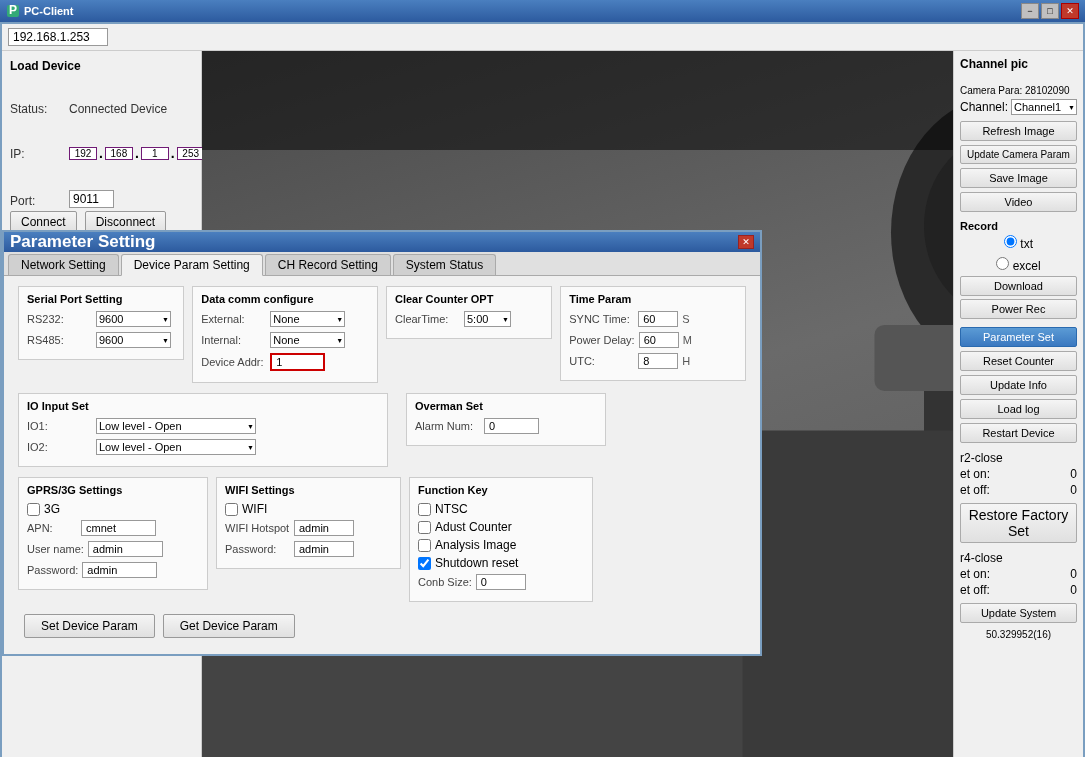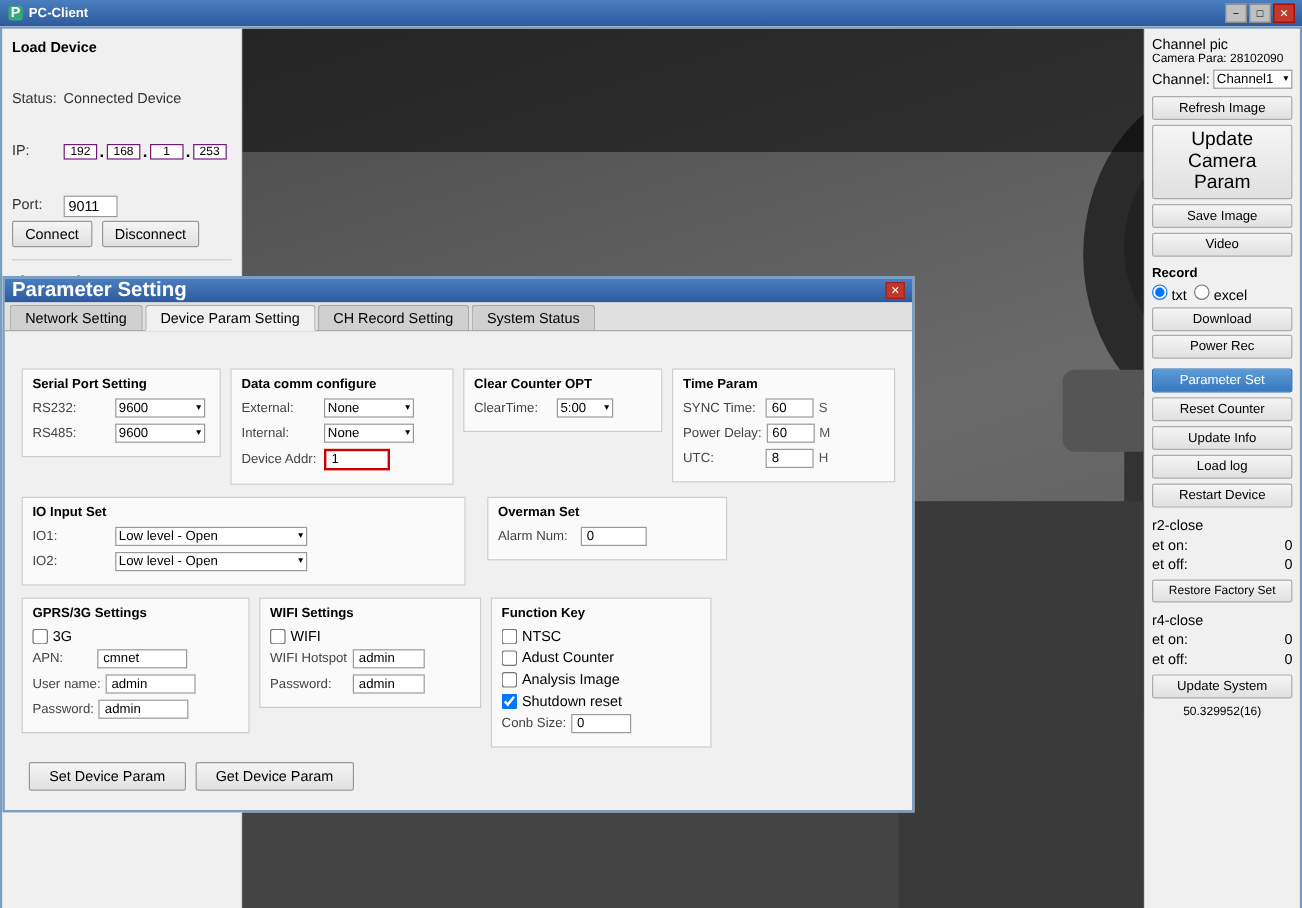--- a/index.html
+++ b/index.html
@@ -63,21 +63,21 @@
       flex-shrink: 0;
       padding: 8px;
       background: #f0f0f0;
       border-right: 1px solid #ccc;
       display: flex;
       flex-direction: column;
       gap: 6px;
     }
 
     .section-label { font-weight: bold; font-size: 12px; margin-bottom: 2px; }
-    .field-row { display: flex; align-items: flex-start; gap: 3px; margin-bottom: 3px; margin-top: 29px; }
+    .field-row { display: flex; align-items: flex-end; gap: 19px; margin-bottom: 3px; margin-top: 29px; }
     .field-label { color: #333; min-width: 40px; }
     .field-value { color: #333; }
 
     .ip-row { display: flex; align-items: center; gap: 2px; }
     .ip-box {
       border: 1px solid #701a75;
       background: white;
       padding: 0 3px;
       width: 28px;
       font-size: 10px;
@@ -144,21 +144,21 @@
       width: 100%;
     }
     .right-btn-blue {
       background: linear-gradient(to bottom, #5b9bd5, #3a78c0);
       color: white;
       border: 1px solid #2a6aaf;
     }
 
     .record-section { margin-top: 4px; }
     .record-label { font-weight: bold; font-size: 11px; }
-    .radio-row { display: flex; align-items: center; gap: 6px; font-size: 11px; margin: 3px 0; }
+    .radio-row { display: flex; align-items: center; gap: 6px; font-size: 11px; margin: 3px 0; flex-direction: column; }
 
     .right-panel-data { margin-top: 4px; font-size: 10px; }
     .data-row { display: flex; justify-content: space-between; margin-bottom: 2px; text-align: right; }
     .dialog {
       position: absolute;
       top: 230px;
       left: 2px;
       width: 760px;
       background: #f0f0f0;
       border: 2px solid #7a9ec0;
@@ -263,21 +263,20 @@
       display: flex;
       gap: 8px;
       padding: 6px 10px;
     }
 
     
     .four-cols {
       display: flex;
       gap: 8px;
       padding: 0 4px;
-      margin-top: 21px;
     }
     .col-serial { width: 170px; }
     .col-data { width: 190px; }
     .col-counter { width: 170px; }
     .col-time { width: 190px; }
 
     .section-box {
       border: 1px solid #ccc;
       padding: 6px 8px;
       margin-bottom: 6px;
@@ -325,20 +324,23 @@
   <div class="title-bar-title">PC-Client</div>
   <div class="title-bar-controls">
     <button class="title-bar-btn">−</button>
     <button class="title-bar-btn">□</button>
     <button class="title-bar-btn" style="background:#c0392b;color:white;border-color:#a00;">✕</button>
   </div>
 </div>
 
 <div class="main-window">
 
+  <div class="address-bar">
+    <input class="address-input" type="text" value="192.168.1.253" style="">
+  </div>
 
   <div class="content-area">
 
     <div class="left-panel">
       <div>
         <div class="section-label">Load Device</div>
         <div class="field-row">
           <span class="field-label">Status:</span>
           <span class="field-value">Connected Device</span>
         </div>
@@ -399,34 +401,34 @@
           <rect x="0" y="0" width="700" height="30" fill="rgba(0,0,0,0.5)"></rect>
 
           <rect x="140" y="88" width="80" height="20" fill="#555" rx="3"></rect>
           <rect x="440" y="83" width="80" height="20" fill="#555" rx="3"></rect>
         </svg>
       </div>
     </div>
 
     <div class="right-panel">
       <div class="channel-info">
-        <div style="font-weight:normal;margin-bottom:0;">Channel pic</div>
+        <div style="font-weight:bold;margin-bottom:14px;">Channel pic</div>
         <div style="font-size:10px;margin-bottom:3px;">Camera Para:  28102090</div>
         <div class="channel-row">
           <span>Channel:</span>
           <div class="combo-wrap">
             <select class="channel-select combo">
               <option>Channel1</option>
             </select>
           </div>
         </div>
       </div>
 
       <button class="right-btn">Refresh Image</button>
-      <button class="right-btn" style="font-size:16px;">Update Camera Param</button>
+      <button class="right-btn" style="font-size:10px;">Update Camera Param</button>
       <button class="right-btn">Save Image</button>
       <button class="right-btn">Video</button>
 
       <div class="record-section">
         <div class="record-label">Record</div>
         <div class="radio-row">
           <label>
             <input type="radio" name="recformat" checked="" style="">
             <span>txt</span>
           </label>
@@ -452,21 +454,21 @@
         <div class="data-row">
           <span>et on:</span>
           <span>0</span>
         </div>
         <div class="data-row">
           <span>et off:</span>
           <span>0</span>
         </div>
       </div>
 
-      <button class="right-btn" style="font-size:10px;">Restore Factory Set</button>
+      <button class="right-btn" style="font-size:14px;">Restore Factory Set</button>
 
       <div class="right-panel-data">
         <div class="data-row">
           <span>r4-close</span>
         </div>
         <div class="data-row">
           <span>et on:</span>
           <span>0</span>
         </div>
         <div class="data-row">

